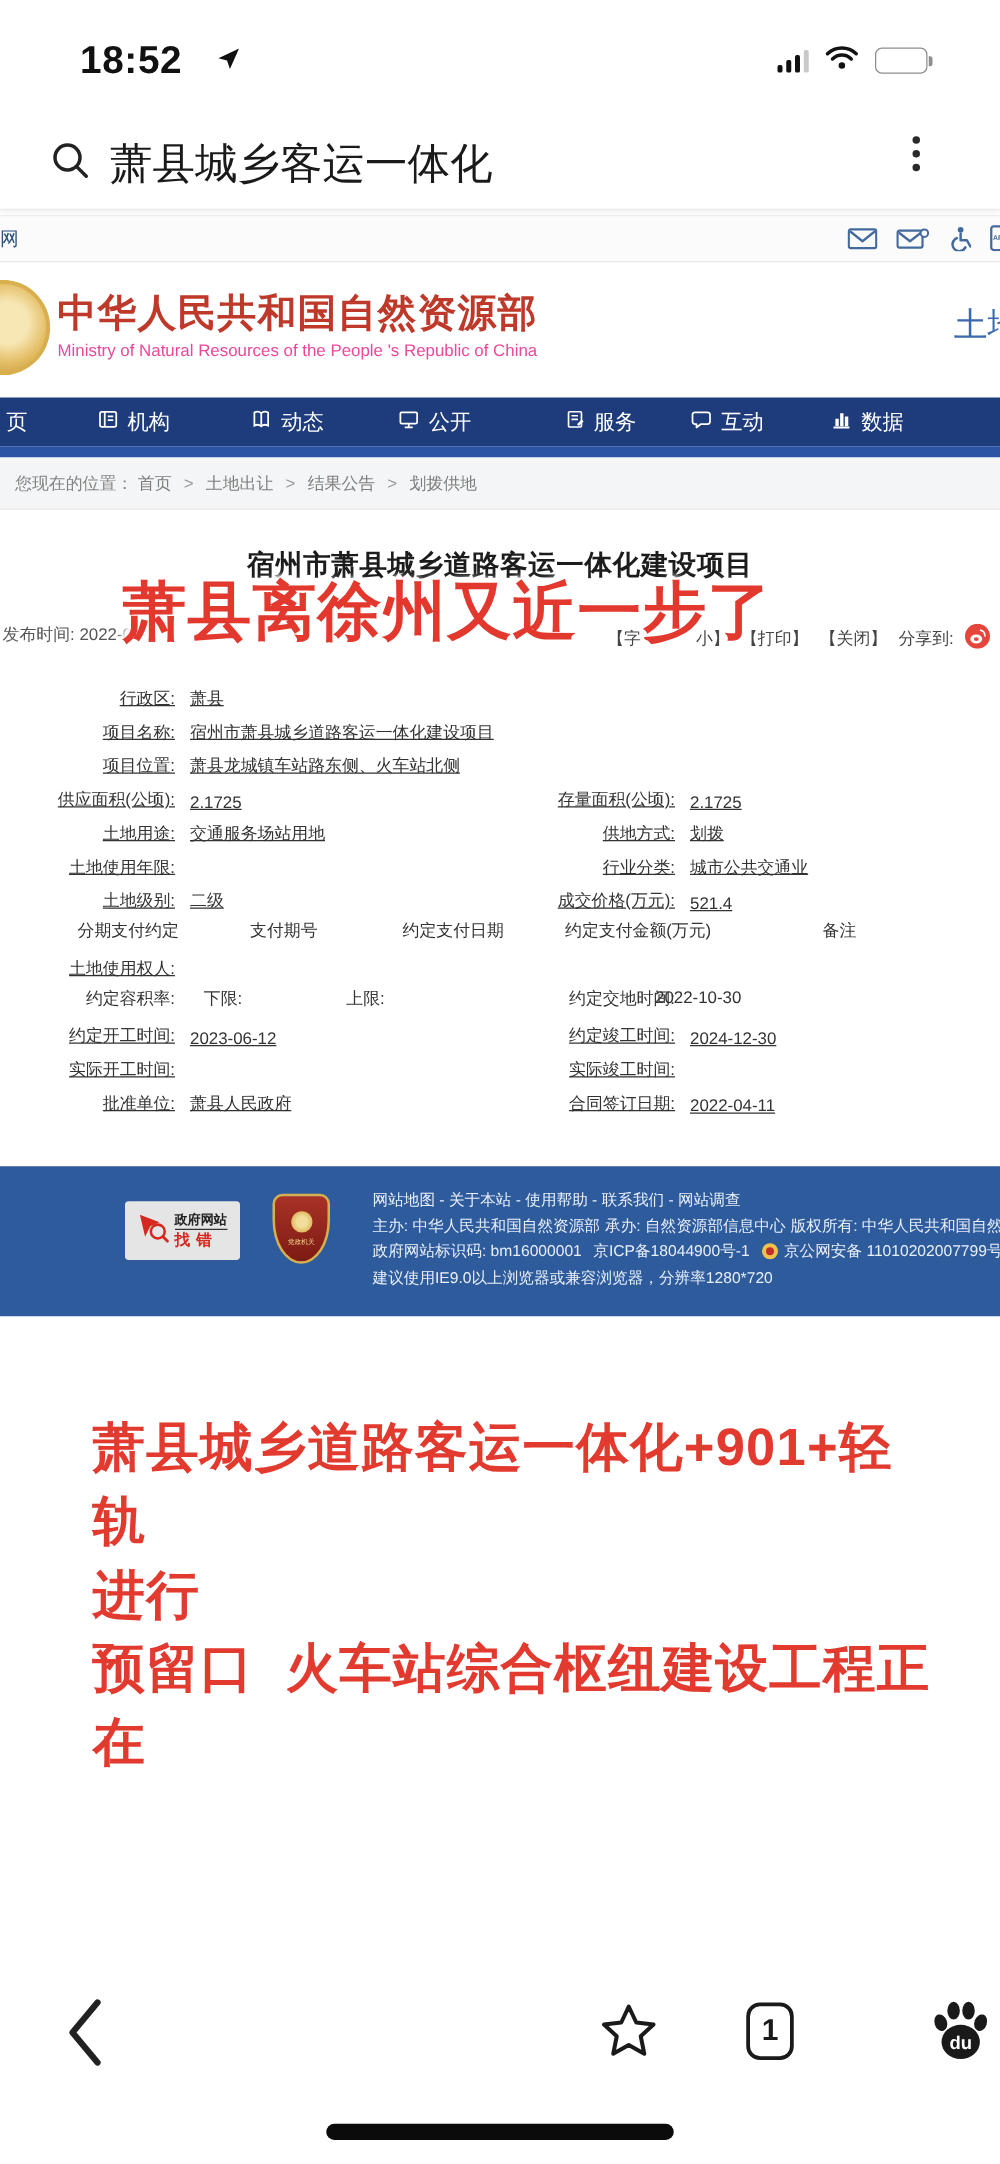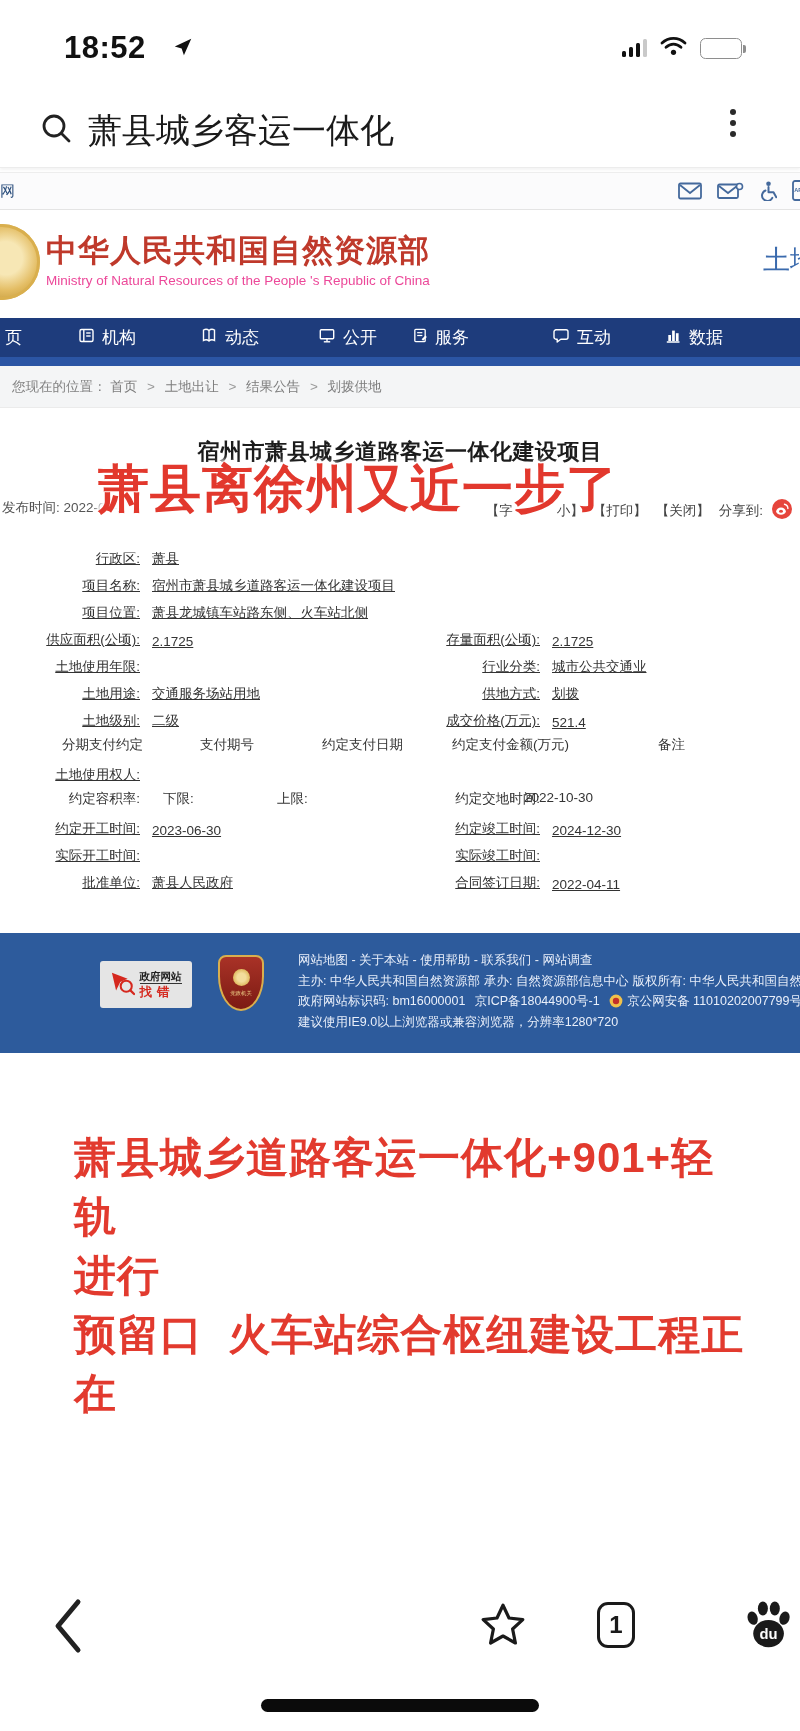--- a/index.html
+++ b/index.html
@@ -209,21 +209,21 @@
       <span>动态</span>
     </div>
     <div class="nav-item" style="left:318px;">
       <span><svg width="18" height="17" viewBox="0 0 17 17">
             <rect x="1.8" y="2.8" width="13.4" height="9" rx="1" fill="none" stroke="#fff" stroke-width="1.4"></rect>
             <line x1="8.5" y1="11.8" x2="8.5" y2="14.6" stroke="#fff" stroke-width="1.4"></line>
             <line x1="5.3" y1="14.8" x2="11.7" y2="14.8" stroke="#fff" stroke-width="1.4"></line>
           </svg></span>
       <span>公开</span>
     </div>
-    <div class="nav-item" style="left:412px;">
+    <div class="nav-item" style="left:452px;">
       <span><svg width="16" height="17" viewBox="0 0 17 17">
             <rect x="3" y="2" width="11" height="13" rx="1" fill="none" stroke="#fff" stroke-width="1.4"></rect>
             <line x1="5.5" y1="5.5" x2="11" y2="5.5" stroke="#fff" stroke-width="1.3"></line>
             <line x1="5.5" y1="8.5" x2="11" y2="8.5" stroke="#fff" stroke-width="1.3"></line>
             <path d="M10.2 12.6 L14.2 8.6 L15.8 10.2 L11.8 14.2 Z" fill="#fff"></path>
           </svg></span>
       <span>服务</span>
     </div>
     <div class="nav-item" style="left:552px;">
       <span><svg width="18" height="17" viewBox="0 0 17 17">
@@ -291,30 +291,30 @@
       <span class="tl">项目位置:</span>
         <span class="tv">萧县龙城镇车站路东侧、火车站北侧</span>
     </div>
     <div class="trow">
       <span class="tl">供应面积(公顷):</span>
         <span class="tv">2.1725</span>
       <span class="trl">存量面积(公顷):</span>
         <span class="trv">2.1725</span>
     </div>
     <div class="trow">
+      <span class="tl">土地用途:</span>
+        <span class="tv">交通服务场站用地</span>
+      <span class="trl">供地方式:</span>
+        <span class="trv">划拨</span>
+    </div>
+    <div class="trow">
       <span class="tl">土地使用年限:</span>
         <span class="tv"></span>
       <span class="trl">行业分类:</span>
         <span class="trv">城市公共交通业</span>
-    </div>
-    <div class="trow">
-      <span class="tl">土地用途:</span>
-        <span class="tv">交通服务场站用地</span>
-      <span class="trl">供地方式:</span>
-        <span class="trv">划拨</span>
     </div>
     <div class="trow">
       <span class="tl">土地级别:</span>
         <span class="tv">二级</span>
       <span class="trl">成交价格(万元):</span>
         <span class="trv">521.4</span>
     </div>
     <div class="trow-abs">
       <span style="left:62px;">分期支付约定</span>
       <span style="left:200px;">支付期号</span>
@@ -328,21 +328,21 @@
     </div>
     <div class="trow-abs">
       <span style="left:0; width:140px; text-align:right;">约定容积率:</span>
       <span style="left:163px;">下限:</span>
       <span style="left:277px;">上限:</span>
       <span style="left:350px; width:190px; text-align:right;">约定交地时间:</span>
       <span style="left:524px;">2022-10-30</span>
     </div>
     <div class="trow">
       <span class="tl">约定开工时间:</span>
-        <span class="tv">2023-06-30</span>
+        <span class="tv">2023-06-12</span>
       <span class="trl">约定竣工时间:</span>
         <span class="trv">2024-12-30</span>
     </div>
     <div class="trow">
       <span class="tl">实际开工时间:</span>
         <span class="tv"></span>
       <span class="trl">实际竣工时间:</span>
         <span class="trv"></span>
     </div>
     <div class="trow">

